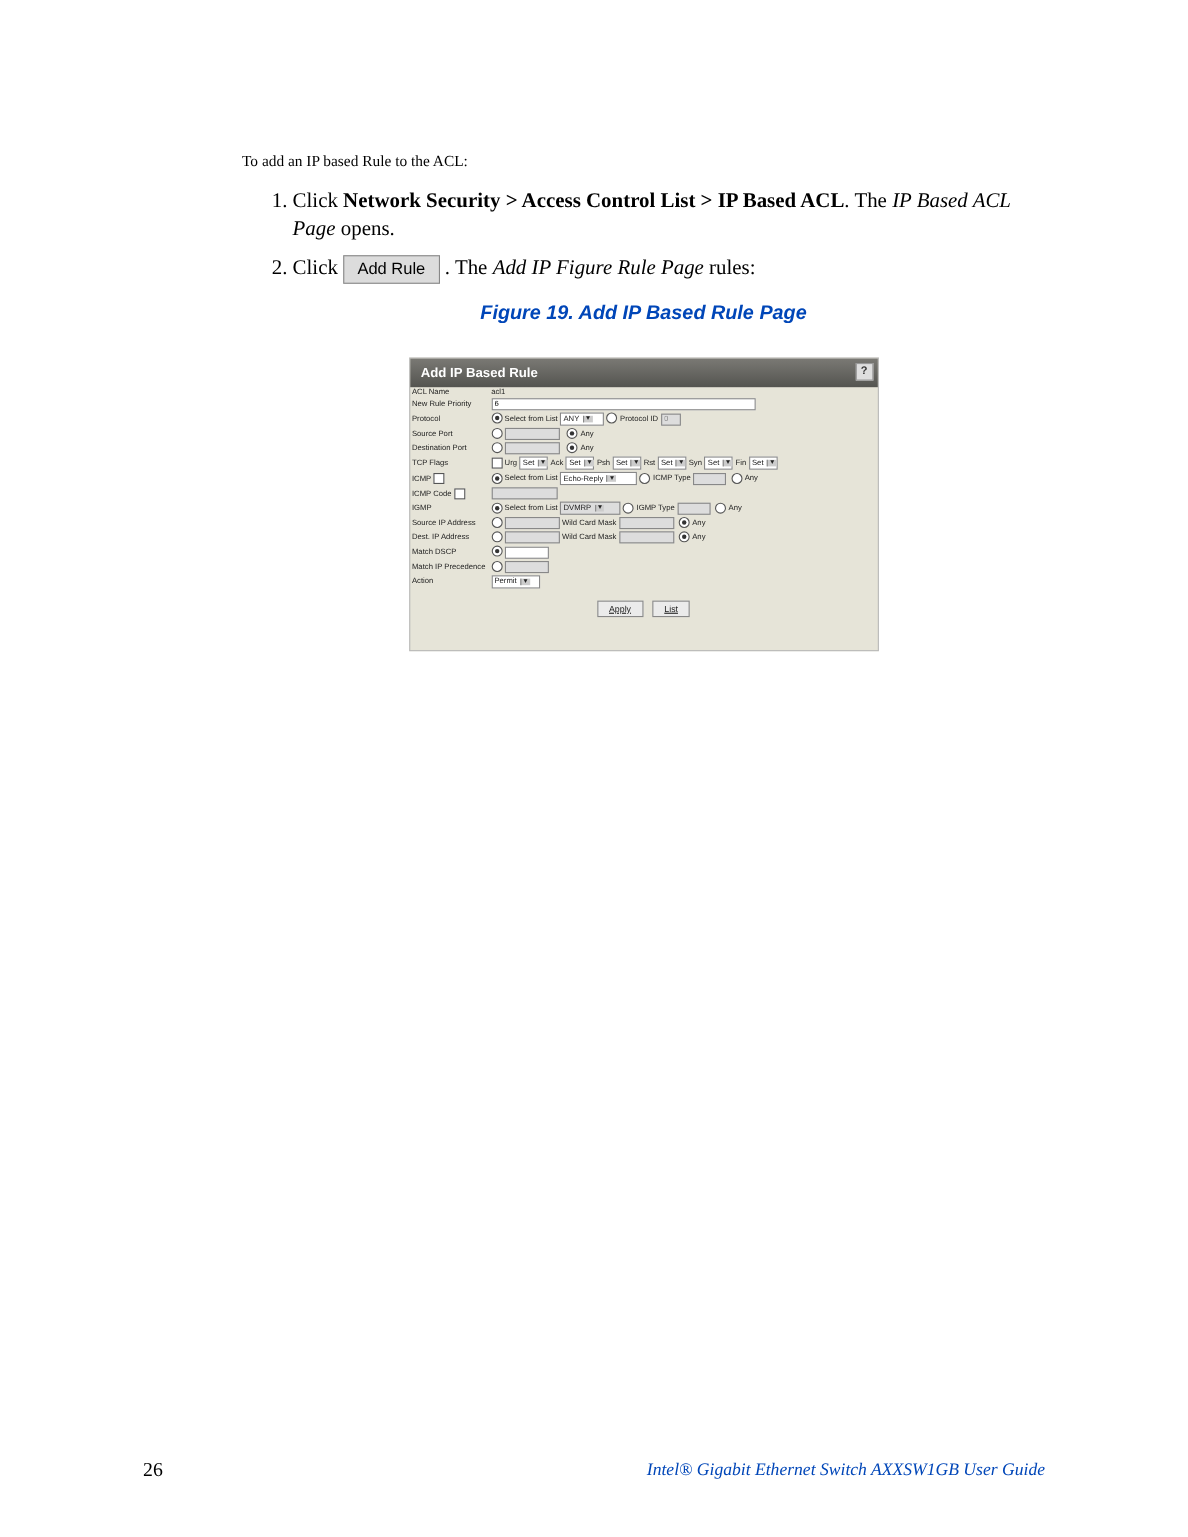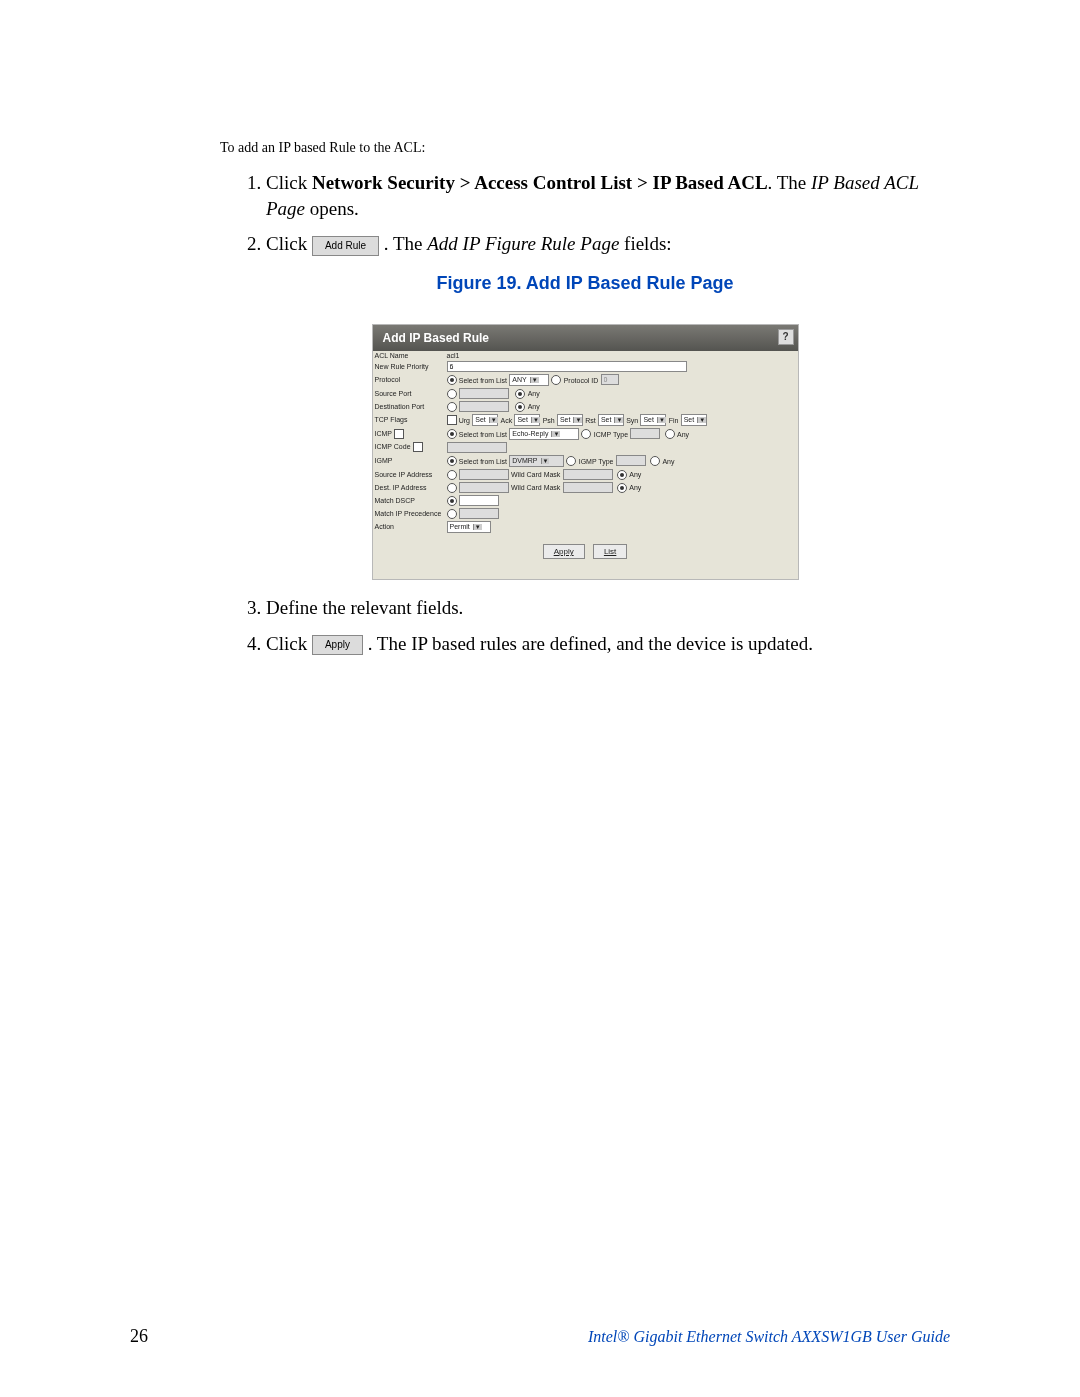--- a/index.html
+++ b/index.html
@@ -28,44 +28,45 @@
     margin-bottom: 10px;
     line-height: 1.35;
   }
   .bold { font-weight: bold; }
   .italic { font-style: italic; }
   .btn-img {
     display: inline-block;
     background: #dcdcdc;
     border: 1px solid #888;
     font-family: Arial, sans-serif;
-    font-size: 10px;
+    font-size: 15px;
     padding: 2px 12px;
     vertical-align: middle;
   }
   .fig-caption {
     text-align: center;
     font-family: Arial, sans-serif;
     font-weight: bold;
     color: #0046b8;
     font-size: 18px;
     margin: 16px 0 30px 0;
+    font-style: italic;
   }
 
   
   .shot-wrap {
     width: 425px;
-    margin: 0 auto 15px auto;
+    margin: 0 auto 48px auto;
     border: 1px solid #b8b8b8;
     background: #e6e4d8;
     font-family: Arial, sans-serif;
     font-size: 8px;
     color: #222;
     position: relative;
-    padding-bottom: 20px;
+    padding-bottom: 30px;
   }
   .shot-titlebar {
     background: linear-gradient(#7a7974, #545450);
     color: #fff;
     font-weight: bold;
     font-size: 12px;
     padding: 6px 10px;
     position: relative;
   }
   .help-icon {
@@ -169,21 +170,21 @@
 <div class="page">
   <div class="intro">To add an IP based Rule to the ACL:</div>
 
   <ol class="steps">
     <li>
       <span>Click </span><span class="bold">Network Security &gt; Access Control List &gt; IP Based ACL</span><span>. The </span><span class="italic">IP Based ACL Page</span><span> opens.</span>
     </li>
     <li>
       <span>Click </span>
       <span class="btn-img">Add Rule</span>
-      <span>. The </span><span class="italic">Add IP Figure Rule Page</span><span> fields:</span>
+      <span>. The </span><span class="italic">Add IP Figure Rule Page</span><span> rules:</span>
     </li>
   </ol>
 
   <div class="fig-caption">Figure 19. Add IP Based Rule Page</div>
 
   <div class="shot-wrap">
     <div class="shot-titlebar">
       <span>Add IP Based Rule</span>
       <span class="help-icon">?</span>
     </div>
@@ -347,26 +348,18 @@
         </td>
       </tr>
     </tbody>
       </table>
     <div class="btn-row">
       <span class="small-btn">Apply</span>
       <span class="small-btn">List</span>
     </div>
   </div>
 
-  <ol class="steps" start="3">
-    <li>Define the relevant fields.</li>
-    <li>
-      <span>Click </span>
-      <span class="btn-img">Apply</span>
-      <span>. The IP based rules are defined, and the device is updated.</span>
-    </li>
-  </ol>
 </div>
 
 <div class="footer">
   <span class="page-num">26</span>
   <span class="footer-title">Intel® Gigabit Ethernet Switch AXXSW1GB User Guide</span>
 </div>
 
 </body></html>

